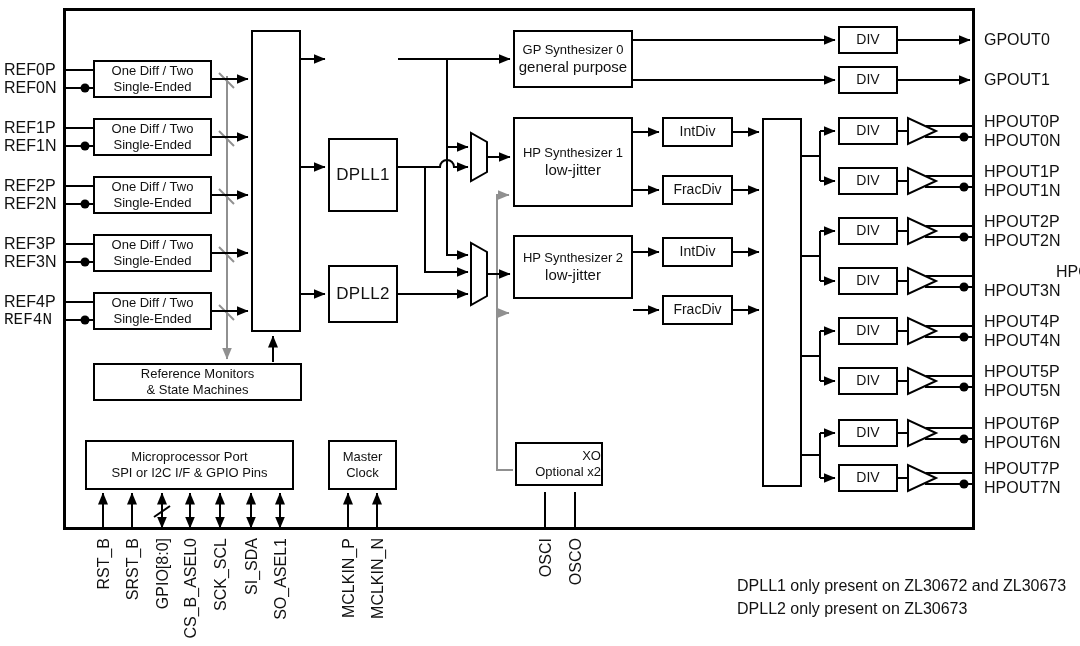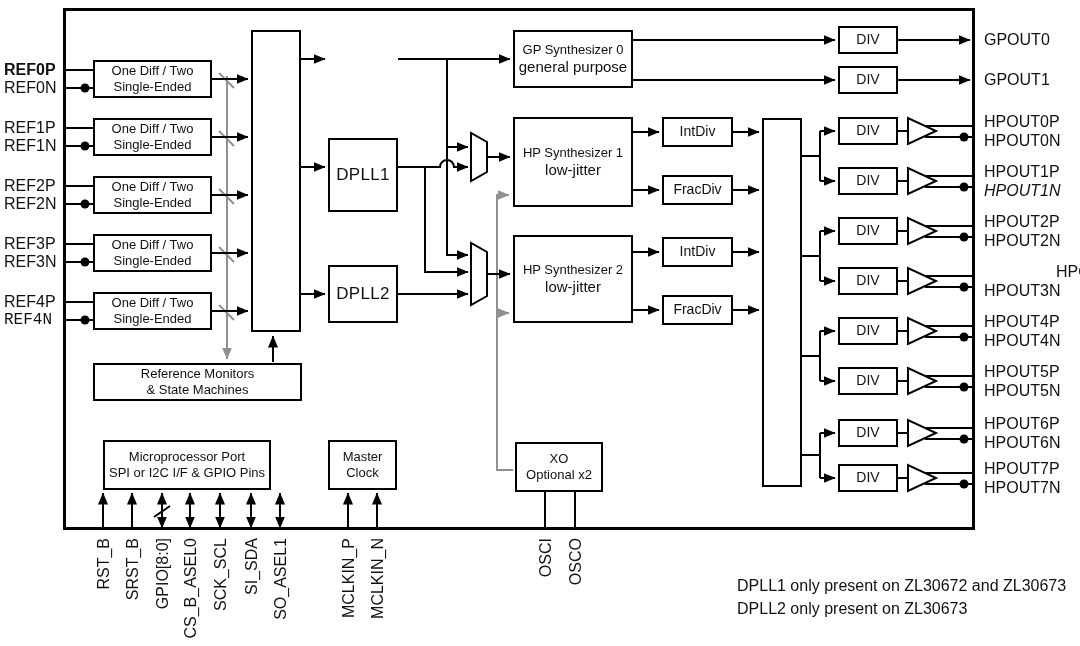--- a/index.html
+++ b/index.html
@@ -251,21 +251,21 @@
     </div>
 
   <div class="box" style="left:513px;top:30px;width:120px;height:58px;">
     <span class="t13">GP Synthesizer 0</span>
       <span class="sub">general purpose</span>
   </div>
   <div class="box" style="left:513px;top:117px;width:120px;height:90px;">
     <span class="t13">HP Synthesizer 1</span>
       <span class="sub">low-jitter</span>
   </div>
-  <div class="box" style="left:513px;top:235px;width:120px;height:88px;">
+  <div class="box" style="left:513px;top:235px;width:120px;height:64px;">
     <span class="t13">HP Synthesizer 2</span>
       <span class="sub">low-jitter</span>
   </div>
 
   <div class="box t14" style="left:662px;top:117px;width:71px;height:30px;">
       <span>IntDiv</span>
     </div>
   <div class="box t14" style="left:662px;top:175px;width:71px;height:30px;">
       <span>FracDiv</span>
     </div>
@@ -306,51 +306,51 @@
       <span>DIV</span>
     </div>
   <div class="box t14" style="left:838px;top:464px;width:60px;height:28px;">
       <span>DIV</span>
     </div>
 
   <div class="box" style="left:93px;top:363px;width:209px;height:38px;">
     <span class="t13">Reference Monitors</span>
       <span class="t13">&amp; State Machines</span>
   </div>
-  <div class="box" style="left:103px;top:440px;width:168px;height:50px;justify-content:center;">
+  <div class="box" style="left:85px;top:440px;width:209px;height:50px;justify-content:center;">
     <span class="t13">Microprocessor Port</span>
       <span class="t13">SPI or I2C I/F &amp; GPIO Pins</span>
   </div>
   <div class="box" style="left:328px;top:440px;width:69px;height:50px;">
     <span class="t13">Master</span>
       <span class="t13">Clock</span>
   </div>
-  <div class="box" style="left:515px;top:442px;width:88px;height:50px;">
+  <div class="box" style="left:515px;top:442px;width:88px;height:44px;align-items:flex-end;">
     <span class="t13">XO</span>
       <span class="t13">Optional x2</span>
   </div>
 
-  <div class="lbl" style="left:4px;top:61px;font-weight:bold;">REF0P</div>
+  <div class="lbl" style="left:4px;top:61px;">REF0P</div>
   <div class="lbl" style="left:4px;top:79px;">REF0N</div>
   <div class="lbl" style="left:4px;top:119px;">REF1P</div>
   <div class="lbl" style="left:4px;top:137px;">REF1N</div>
   <div class="lbl" style="left:4px;top:177px;">REF2P</div>
   <div class="lbl" style="left:4px;top:195px;">REF2N</div>
   <div class="lbl" style="left:4px;top:235px;">REF3P</div>
   <div class="lbl" style="left:4px;top:253px;">REF3N</div>
   <div class="lbl" style="left:4px;top:293px;">REF4P</div>
   <div class="lbl" style="left:4px;top:311px;font-family:Liberation Mono, monospace;">REF4N</div>
 
   <div class="lbl" style="left:984px;top:31px;">GPOUT0</div>
   <div class="lbl" style="left:984px;top:71px;">GPOUT1</div>
 
   <div class="lbl" style="left:984px;top:113px;">HPOUT0P</div>
   <div class="lbl" style="left:984px;top:132px;">HPOUT0N</div>
   <div class="lbl" style="left:984px;top:163px;">HPOUT1P</div>
-  <div class="lbl" style="left:984px;top:182px;font-style:italic;">HPOUT1N</div>
+  <div class="lbl" style="left:984px;top:182px;">HPOUT1N</div>
   <div class="lbl" style="left:984px;top:213px;">HPOUT2P</div>
   <div class="lbl" style="left:984px;top:232px;">HPOUT2N</div>
   <div class="lbl" style="left:1036px;top:263px;margin-left:20px;">HPOUT3P</div>
   <div class="lbl" style="left:984px;top:282px;">HPOUT3N</div>
   <div class="lbl" style="left:984px;top:313px;">HPOUT4P</div>
   <div class="lbl" style="left:984px;top:332px;">HPOUT4N</div>
   <div class="lbl" style="left:984px;top:363px;">HPOUT5P</div>
   <div class="lbl" style="left:984px;top:382px;">HPOUT5N</div>
   <div class="lbl" style="left:984px;top:415px;">HPOUT6P</div>
   <div class="lbl" style="left:984px;top:434px;">HPOUT6N</div>

